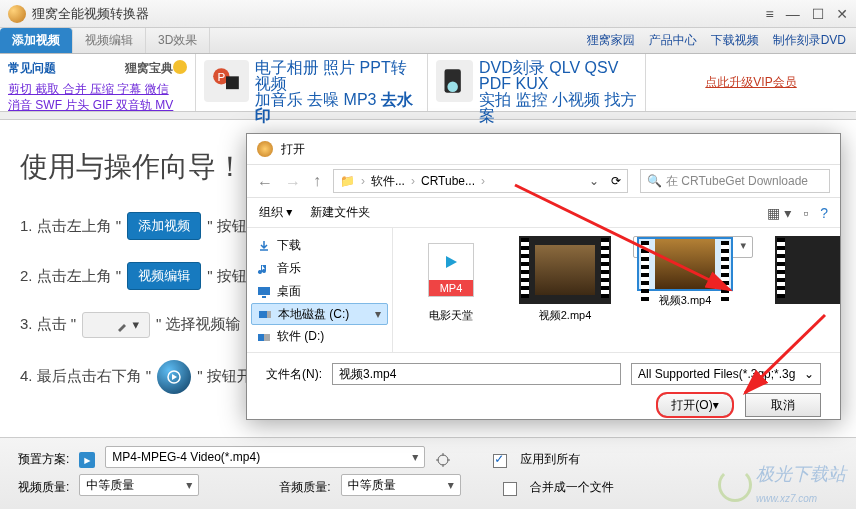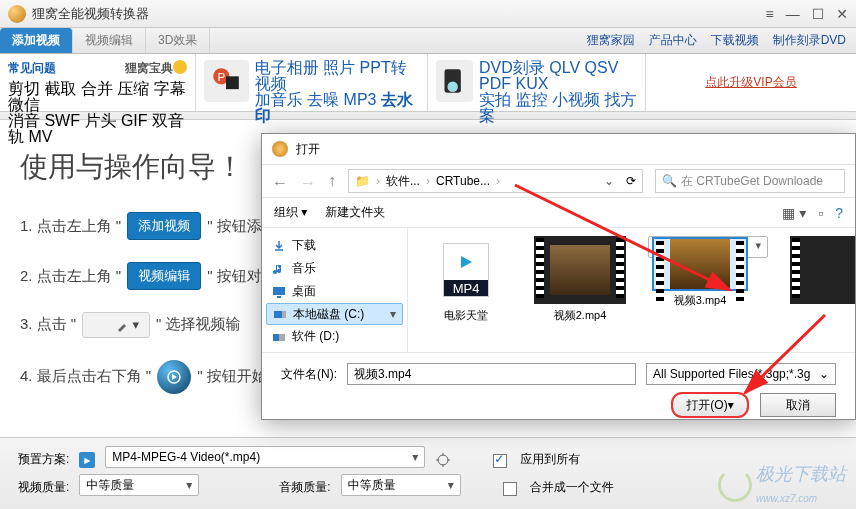--- a/index.html
+++ b/index.html
@@ -16,21 +16,21 @@
 .tab-row .tab { padding: 4px 12px; color: #777; display: flex; align-items: center; border-right: 1px solid #d6d6d6; }
 .tab-row .tab.active { background: #2d84c9; color: #fff; font-weight: bold; border-radius: 4px 4px 0 0; }
 .tab-row .spacer { flex: 1; }
 .tab-row .links { display: flex; align-items: center; gap: 14px; padding-right: 10px; font-size: 12px; }
 .tab-row .links a { color: #1a4c9b; text-decoration: none; }
 
 .content-row { height: 58px; display: flex; background: #fff; border-bottom: 1px solid #ccc; }
 .cell { border-right: 1px solid #d8d8d8; padding: 6px 8px; display: flex; }
 .cell1 { width: 196px; flex-direction: column; }
 .cell1 .hd { color: #165db0; font-weight: bold; margin-bottom: 4px; }
-.cell1 .lnks { color: #000000; font-size: 16px; line-height: 16px; }
+.cell1 .lnks { color: #6d28d9; font-size: 12px; line-height: 16px; text-decoration: underline; }
 .cell1 .ico { float: right; width: 14px; height: 14px; border-radius: 50%; background: #f4c02e; }
 .thumb { width: 50px; height: 42px; background: #eee; border-radius: 4px; margin-right: 6px; display:flex; align-items:center; justify-content:center; }
 .thumb svg { width: 28px; height: 28px; }
 .cell2 { width: 232px; }
 .cell3 { width: 218px; }
 .cell4 { flex: 1; border-right: none; flex-direction: column; align-items: center; justify-content: center; }
 .cell-text { color: #185db0; font-size: 16px; line-height: 16px; }
 .cell-text b { font-weight: bold; }
 .cell4 .vip1 { color: #4052bf; }
 .cell4 .vip2 { color: #c43a20; text-decoration: underline; }
@@ -48,21 +48,21 @@
 .bottom .row { display: flex; align-items: flex-end; gap: 10px; margin-bottom: 6px; font-size: 12px; }
 .sel { background: #fff; border: 1px solid #b5b5b5; height: 22px; padding: 2px 22px 2px 6px; border-radius: 2px; min-width: 120px; display:inline-flex; align-items:center; position: relative; }
 .sel::after { content: "▾"; position: absolute; right: 6px; color: #555; }
 .ico-sq { width: 16px; height: 16px; background: #2f8bcc; border-radius: 2px; display:inline-flex; align-items:center; justify-content:center; color:#fff; font-size:8px; }
 .chk { width: 14px; height: 14px; border: 1px solid #777; display:inline-block; background:#fff; vertical-align:middle; margin-right:3px; position:relative; }
 .chk.checked::after { content:"✓"; position:absolute; top:-3px; left:0; color:#1565c0; font-size:12px; }
 .watermark { position: absolute; right: 10px; bottom: 2px; opacity: 0.35; font-size: 18px; color: #2c75c3; font-style: italic; display:flex; align-items:center; gap:4px;}
 .watermark .spin { width: 34px;height:34px;border-radius:50%;border:3px solid #8bbf3f; border-top-color:transparent; }
 
 
-.dlg { position: absolute; left: 261px; top: 133px; width: 595px; height: 287px; background: #fff; border: 1px solid #8a8a8a; box-shadow: 0 4px 24px rgba(0,0,0,0.35); }
+.dlg { position: absolute; left: 246px; top: 133px; width: 595px; height: 287px; background: #fff; border: 1px solid #8a8a8a; box-shadow: 0 4px 24px rgba(0,0,0,0.35); }
 .dlg-title { height: 30px; display:flex; align-items:center; padding: 0 10px; }
 .dlg-title .ico { width:16px;height:16px;background:radial-gradient(circle,#ffcd6d,#c27a1f);border-radius:50%;margin-right:8px;}
 .dlg-nav { height: 34px; border-top:1px solid #e2e2e2; border-bottom:1px solid #e2e2e2; display:flex; align-items:center; padding: 0 10px; gap:12px;}
 .dlg-nav .arrow { color:#888; font-size:16px;}
 .crumb { flex: 1; border: 1px solid #ccc; height: 24px; display:flex; align-items:center; padding: 0 6px; gap:6px; font-size:12px;}
 .crumb .sep { color:#aaa;}
 .search { width: 190px; border:1px solid #ccc; height:24px; display:flex;align-items:center;padding:0 6px;color:#888;font-size:12px;}
 .dlg-tool { height: 30px; border-bottom:1px solid #e6e6e6; display:flex;align-items:center;padding:0 12px;gap:18px;font-size:12px;}
 .dlg-tool .rt { margin-left:auto; display:flex; gap:12px; color:#555; font-size:14px;}
 .dlg-body { display:flex; height: 124px; }
@@ -70,21 +70,21 @@
 .tree-item { display:flex;align-items:center;gap:6px;padding:3px 6px; }
 .tree-item.sel { background:#cde8ff; border:1px solid #7fb9e6; }
 .tree-ico { width:14px;height:14px; }
 .files { flex:1; display:flex; gap:22px; padding:8px 12px; overflow:hidden; }
 .file-item { width: 98px; display:flex;flex-direction:column;align-items:center;gap:4px;font-size:11px;}
 .file-item.sel .thumbf { outline:2px solid #2a86d4; background:#d8ecfb; }
 .thumbf { width: 92px; height: 68px; background:#222; display:flex;align-items:center;justify-content:center;color:#fff;font-size:10px; position:relative;}
 .thumbf.mp4 { background:#fff;}
 .thumbf .mp4box { width:46px;height:54px;background:#fff;border:1px solid #ccc;display:flex;flex-direction:column;}
 .mp4box .top { flex:1; display:flex;align-items:center;justify-content:center;}
-.mp4box .bot { height:16px;background:#0f172a;color:#fff;font-size:13px;display:flex;align-items:center;justify-content:center;}
+.mp4box .bot { height:16px;background:#ef4444;color:#fff;font-size:11px;display:flex;align-items:center;justify-content:center;}
 .film { position:absolute;top:2px;left:2px;width:8px;height:60px;background:repeating-linear-gradient(#000 0 4px,#fff 4px 8px);}
 .film.r { left:auto;right:2px;}
 .dlg-foot { border-top:1px solid #e6e6e6; padding: 10px 19px; display:flex; flex-direction:column; gap:8px;}
 .dlg-foot .r1 { display:flex;align-items:center;gap:10px;}
 .dlg-foot input.fn { flex:1; height:22px;border:1px solid #999;padding:0 6px;font-size:12px;}
 .dlg-foot .filter { width:190px;height:22px;border:1px solid #999;padding:0 6px;font-size:12px;display:flex;align-items:center;}
 .dlg-foot .r2 { display:flex; justify-content:flex-end; gap:12px;}
 .btn { min-width:76px;height:24px;border:1px solid #888;background:linear-gradient(#fafafa,#e4e4e4);font-size:12px;display:inline-flex;align-items:center;justify-content:center;}
 .btn.hl { outline:2px solid #e33; outline-offset:-1px;border-radius:10px;}
 

